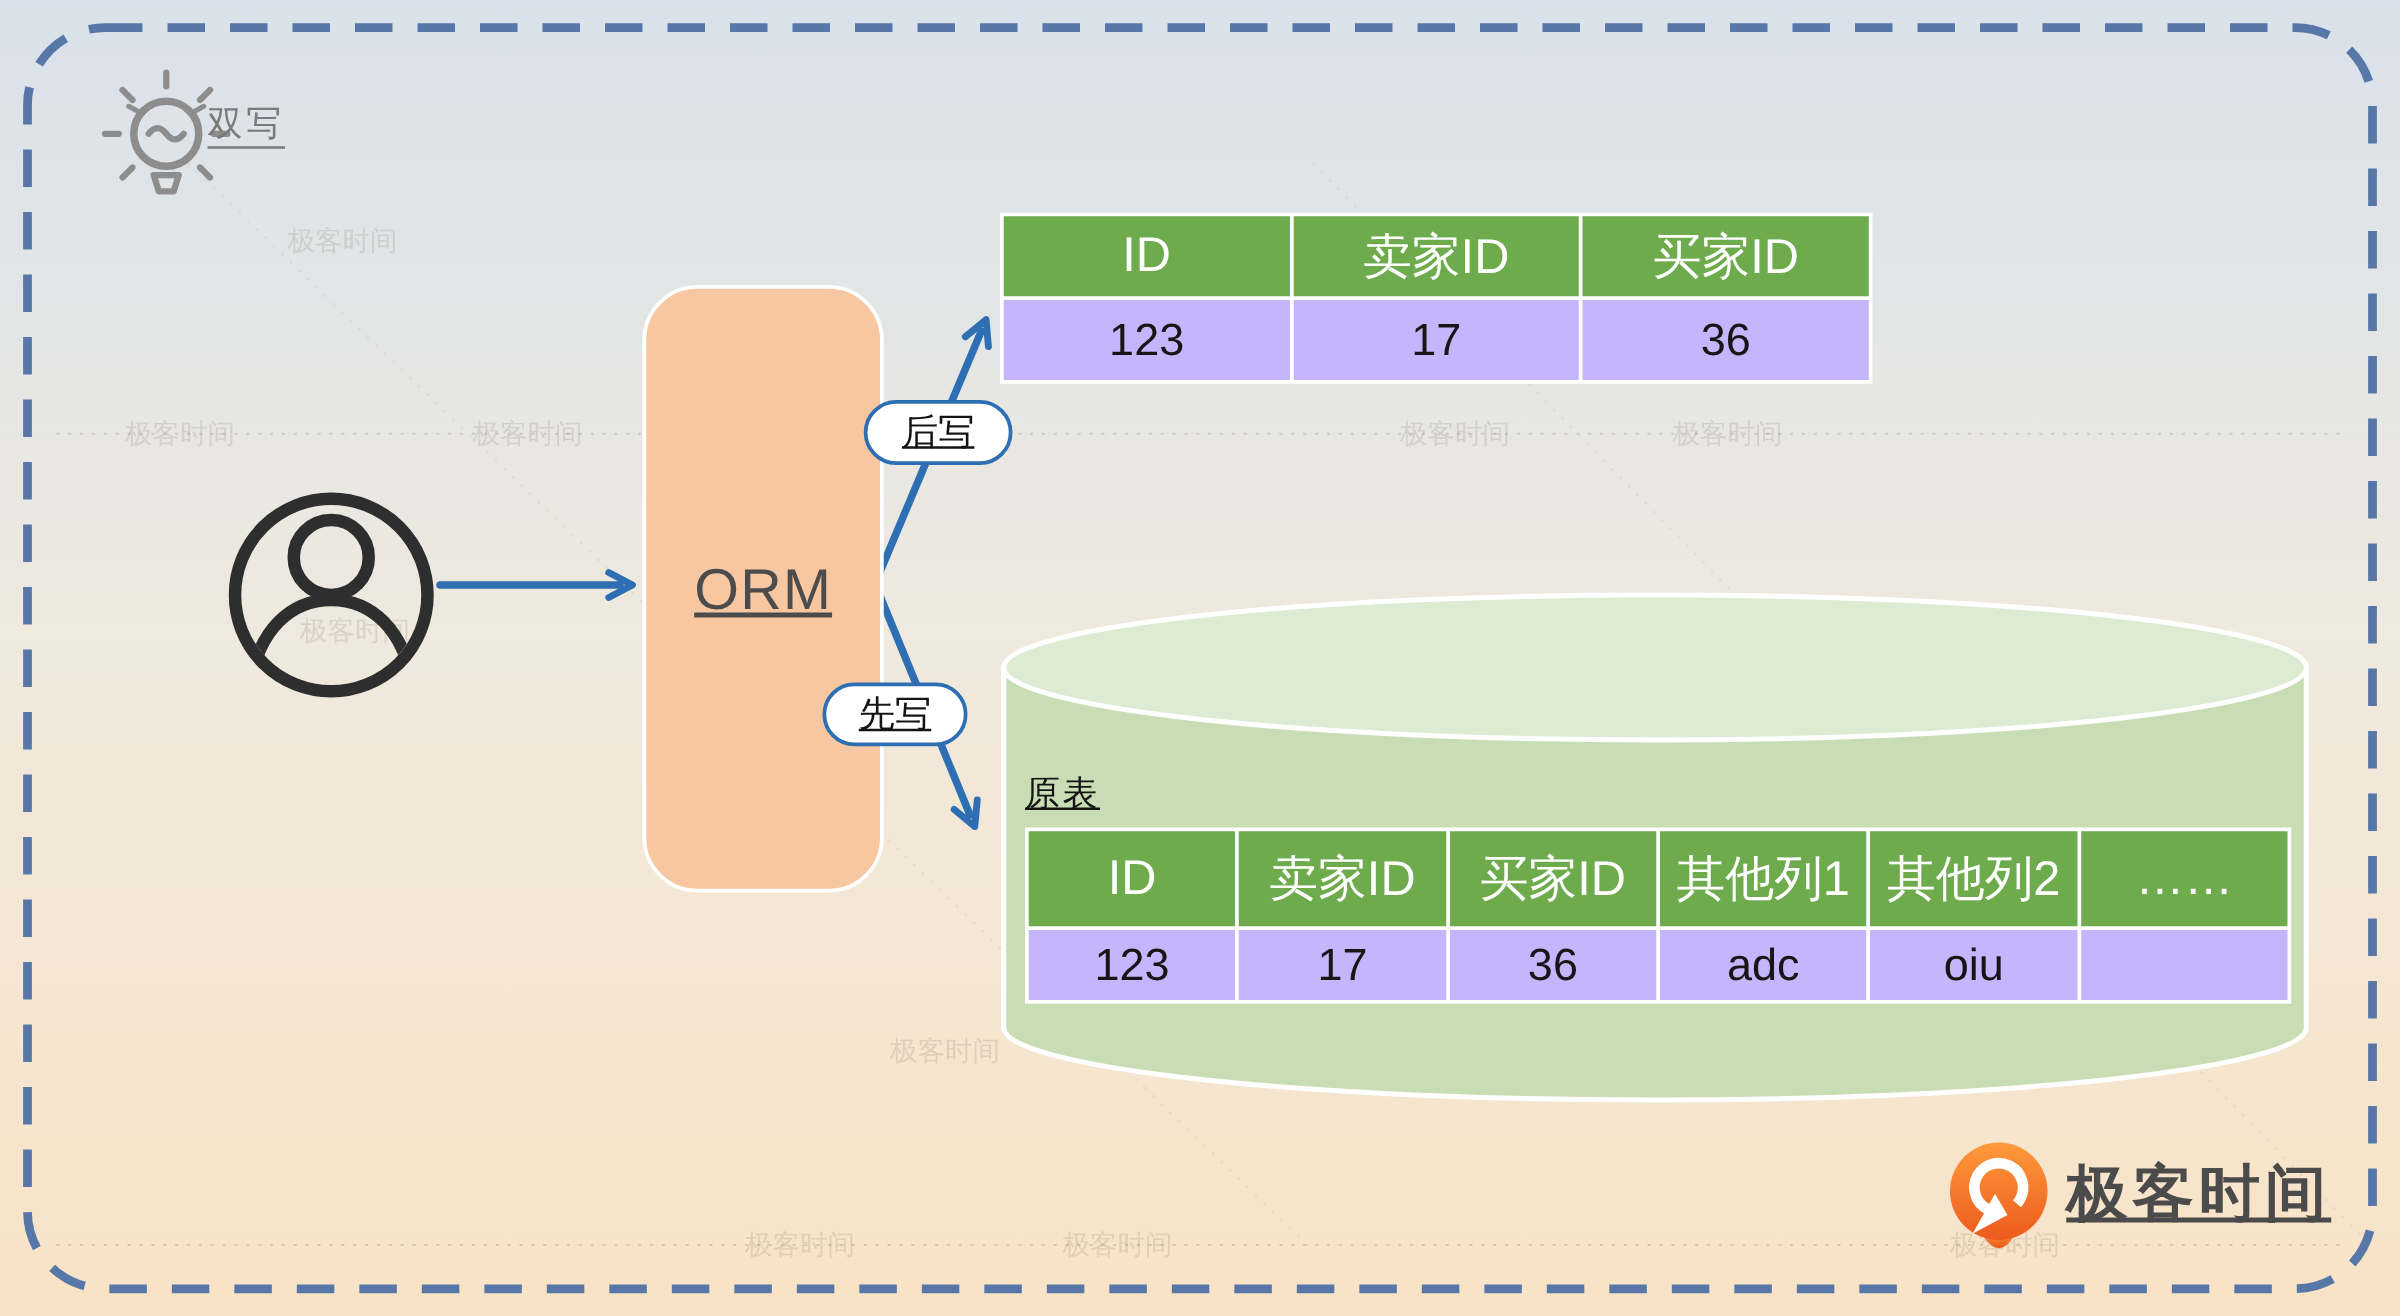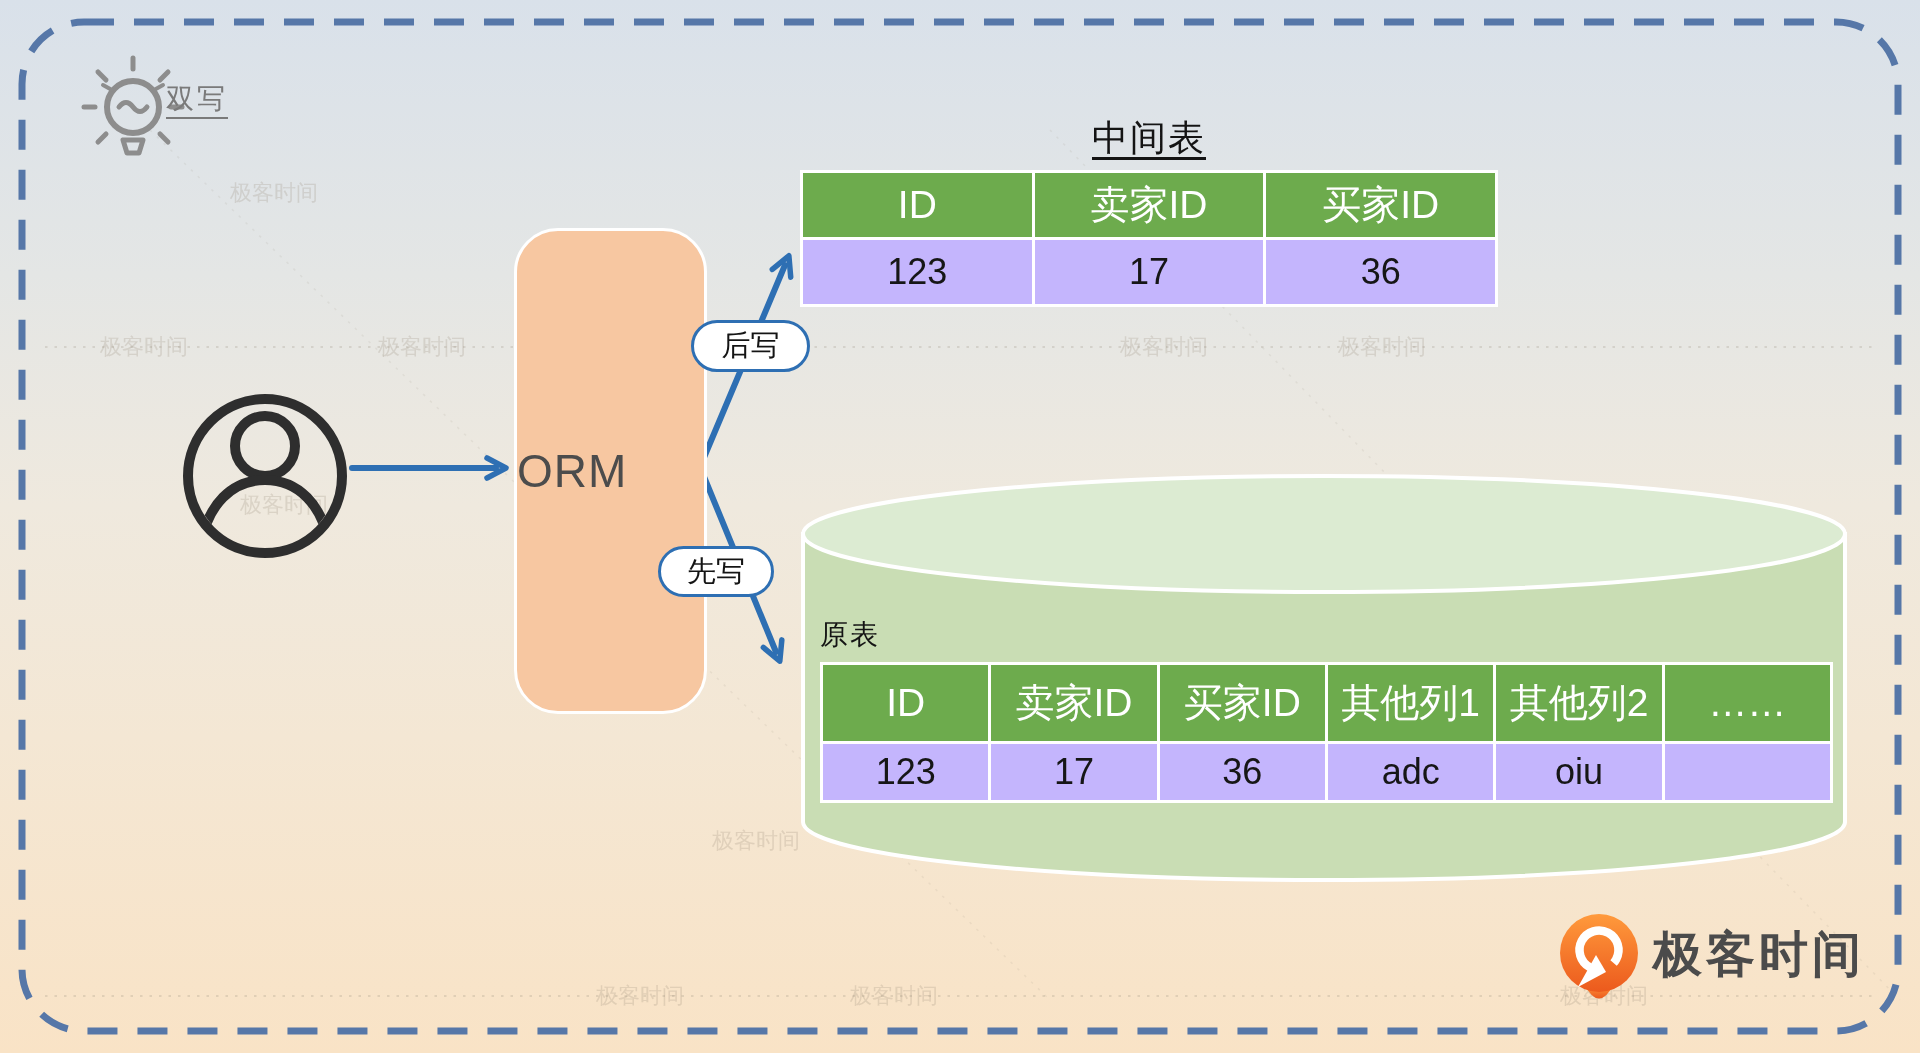--- a/index.html
+++ b/index.html
@@ -3,28 +3,28 @@
 <meta charset="utf-8">
 <style>
   html,body{margin:0;padding:0;}
   body{background:#9aa0a6;}
   .canvas{
     position:relative;width:1920px;height:1053px;overflow:hidden;
     background:linear-gradient(180deg,#d9e1ea 0%,#e4e6e5 26%,#efe9de 48%,#f4e7d4 70%,#f9e3c6 100%);
     font-family:"Liberation Sans","DejaVu Sans",sans-serif;
   }
   svg.layer{position:absolute;left:0;top:0;z-index:1;}
-  .abs{position:absolute;z-index:2;}
+  .abs{position:absolute;z-index:2;text-decoration:underline;}
 
   .topic-label{left:166px;top:80px;font-size:28px;color:#7a7a7a;
     text-decoration:underline;text-underline-offset:9px;letter-spacing:3px;}
 
   .orm-box{left:514px;top:228px;width:187px;height:480px;background:#f7c7a1;
     border:3px solid #ffffff;border-radius:44px;display:flex;align-items:center;
-    font-size:46px;color:#4c4c4c;letter-spacing:1px;}
+    justify-content:center;font-size:46px;color:#4c4c4c;letter-spacing:1px;}
 
   .pill{background:#ffffff;border:3px solid #2e6fb3;border-radius:26px;display:flex;
     align-items:center;justify-content:center;font-size:29px;color:#141414;}
   .pill-after{left:691px;top:320px;width:113px;height:46px;}
   .pill-first{left:658px;top:546px;width:110px;height:45px;}
 
   .tbl{position:absolute;z-index:2;border-collapse:separate;border-spacing:3px;
     background:#ffffff;table-layout:fixed;}
   .tbl th{background:#6dab4d;color:#ffffff;font-size:39px;font-weight:400;
     text-align:center;vertical-align:middle;}
@@ -124,21 +124,20 @@
 
   <div class="abs topic-label">双写</div>
 
   <div class="abs orm-box">
     <span>ORM</span>
   </div>
 
   <div class="abs pill pill-after">后写</div>
   <div class="abs pill pill-first">先写</div>
 
-  <div class="abs mid-title">中间表</div>
   <table class="tbl tbl-mid">
     <thead>
       <tr>
         <th>ID</th>
         <th>卖家ID</th>
         <th>买家ID</th>
       </tr>
     </thead>
     <tbody>
       <tr>

